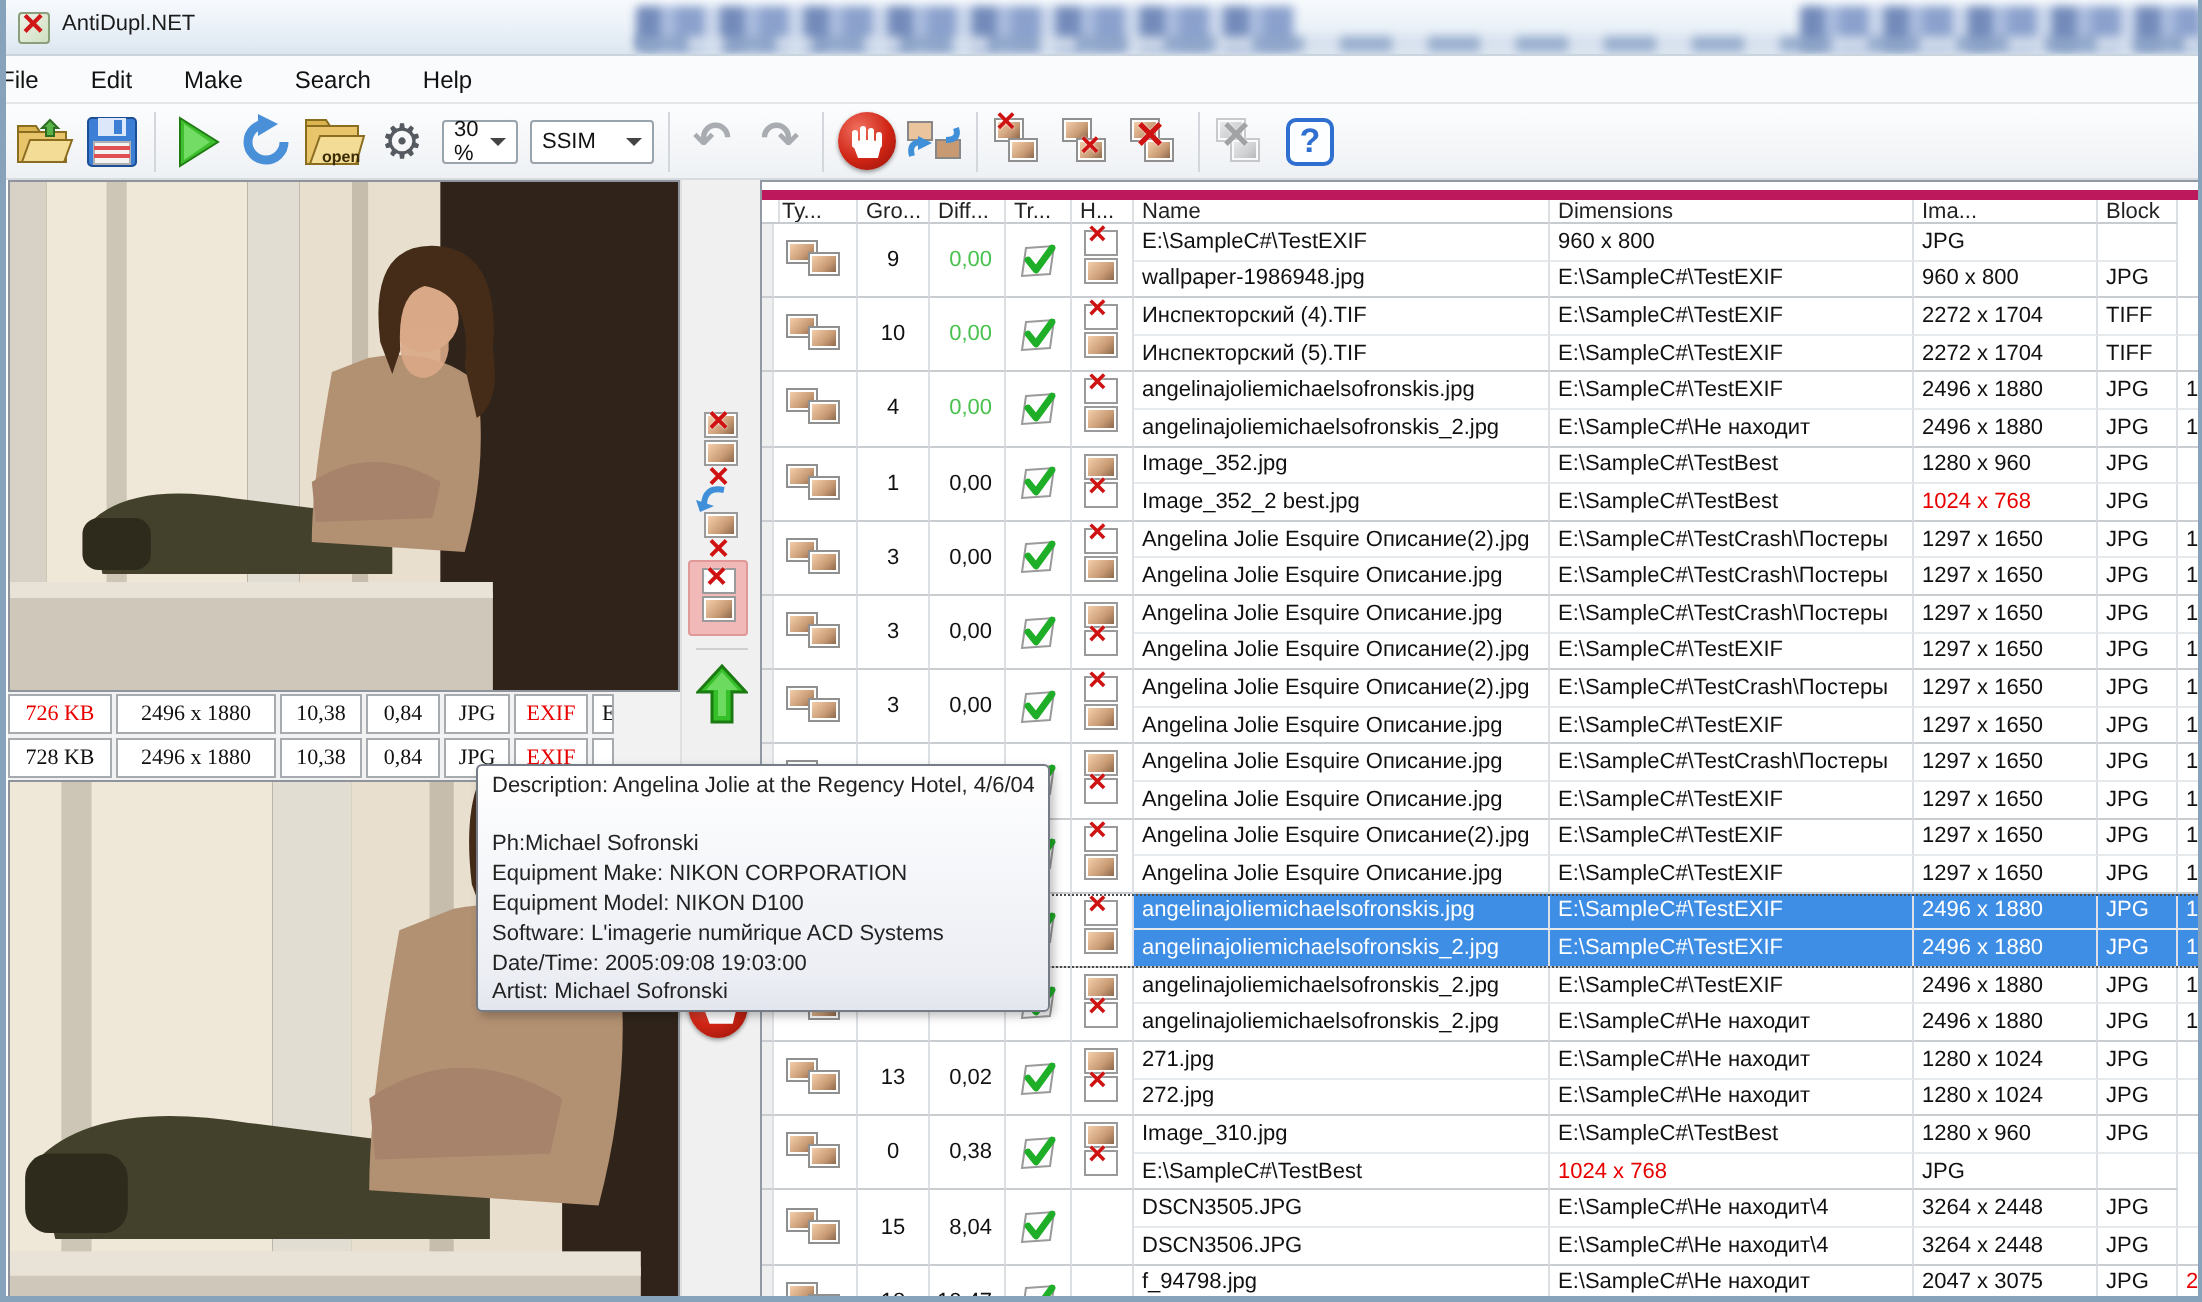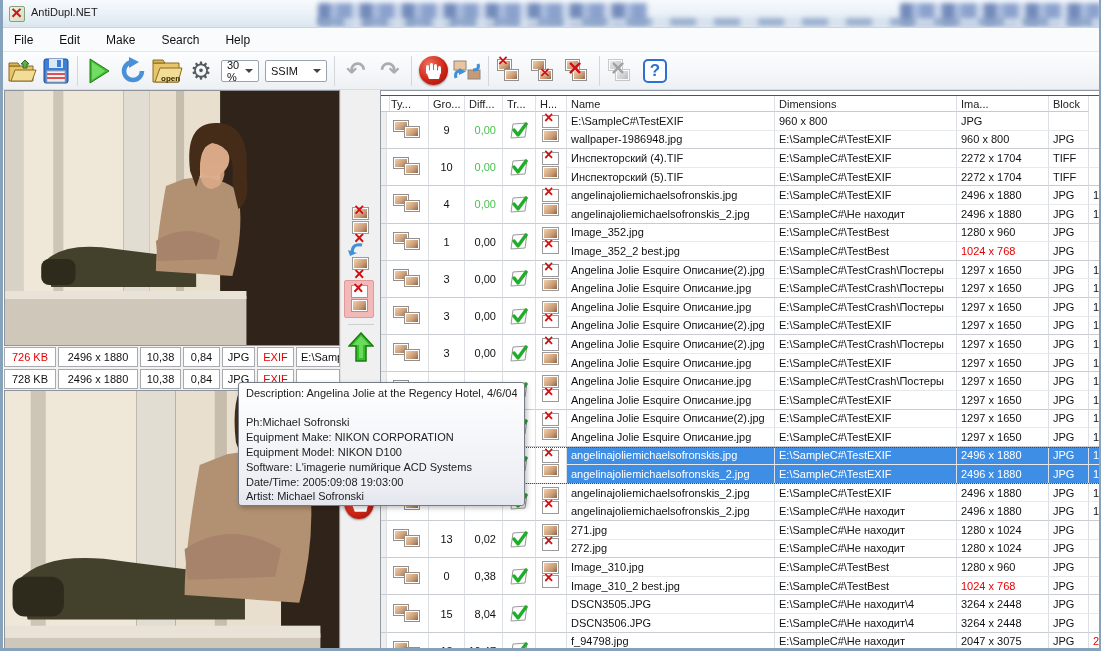--- a/index.html
+++ b/index.html
@@ -15,21 +15,21 @@
   .blob{position:absolute;top:3px;height:22px;filter:blur(2.5px);opacity:.85;border-radius:2px;}
   .blob.b1{left:318px;width:330px;background:repeating-linear-gradient(90deg,#5f7ab0 0 12px,#9db1d8 12px 20px,#7b94c6 20px 34px,#c3d0e8 34px 42px);}
   .blob.b2{left:900px;width:201px;background:repeating-linear-gradient(90deg,#5f7ab0 0 12px,#9db1d8 12px 20px,#7b94c6 20px 34px,#c3d0e8 34px 42px);}
   .blob.b3{left:318px;width:783px;top:18px;height:8px;background:repeating-linear-gradient(90deg,#8fa6c9 0 26px,#d6e0ee 26px 44px);}
   .appicon{position:absolute;left:9px;top:6px;width:16px;height:16px;background:linear-gradient(135deg,#eef3e6,#cfe0c2);
     border:1px solid #8aa07a;border-radius:2px;}
   .appicon:before{content:"×";position:absolute;left:1px;top:-5px;font-size:19px;font-weight:bold;color:#d01818;}
   .wtitle{position:absolute;left:31px;top:6px;font-size:11px;color:#1c1c1c;}
 
   .menubar{position:absolute;left:0;top:28px;width:1101px;height:24px;background:#fafbfc;border-bottom:1px solid #e4e6e8;
-    display:flex;align-items:center;padding-left:14px;gap:26px;font-size:12px;color:#111;z-index:5;}
+    display:flex;align-items:center;gap:26px;font-size:12px;color:#111;z-index:5;}
   .menubar span{cursor:default;}
 
   .toolbar{position:absolute;left:0;top:52px;width:1101px;height:38px;
     background:linear-gradient(180deg,#fcfdfe,#eef1f4);border-bottom:1px solid #d7dade;
     display:flex;align-items:center;padding-left:5px;z-index:5;}
   .tbtn{width:34px;height:34px;display:flex;align-items:center;justify-content:center;position:relative;flex:none;}
   .tsep{width:1px;height:30px;background:#d3d6da;margin:0 4px;flex:none;}
   .combo{height:22px;border:1px solid #9aa4ad;background:#fff;border-radius:2px;display:flex;
     align-items:center;font-size:11px;color:#111;padding:0 5px;margin:0 3px;flex:none;}
   .combo .cw{flex:1;}
@@ -47,21 +47,21 @@
   .helpico{width:24px;height:24px;border:2px solid #2e6fd0;border-radius:5px;color:#2e6fd0;
     font-weight:bold;font-size:17px;display:flex;align-items:center;justify-content:center;background:#fdfeff;}
 
   
   .leftpanel{position:absolute;left:4px;top:90px;width:336px;height:561px;background:#f2f2f2;z-index:4;}
   .preview{position:absolute;left:0;width:336px;background:#fff;border:1px solid #8f949c;overflow:hidden;}
   .pv1{top:0;height:256px;}
   .pv2{top:300px;height:261px;}
   .preview svg{width:100%;height:100%;display:block;}
   .pv2 svg{transform:scale(1.5);transform-origin:28% 55%;}
-  .irow{position:absolute;left:0;width:336px;height:22px;display:flex;gap:2px;padding:1px 0;}
+  .irow{position:absolute;left:0;width:303px;height:22px;display:flex;gap:2px;padding:1px 0;font-family:Liberation Serif, serif;}
   .ir1{top:256px;} .ir2{top:278px;}
   .icell{border:1px solid #a7abb0;background:#fff;font-size:11px;color:#111;display:flex;
     align-items:center;justify-content:center;padding:0 4px;white-space:nowrap;overflow:hidden;}
   .icell.red{color:#e80000;}
   .icell.path{flex:1;justify-content:flex-start;}
 
   .midbar{position:absolute;left:340px;top:90px;width:40px;height:561px;background:#f0f0f0;z-index:4;
     border-left:1px solid #e0e0e0;}
   .mbtn{position:absolute;left:5px;width:30px;display:flex;align-items:center;justify-content:center;}
   .hintstack{position:relative;width:22px;height:30px;}
@@ -73,21 +73,21 @@
   .msep{position:absolute;left:7px;width:26px;height:1px;background:#cfcfcf;}
   .uparrow{width:26px;height:30px;}
   .handico{width:33px;height:33px;border-radius:50%;background:radial-gradient(circle at 35% 30%,#f07060,#d02515 55%,#8f1208);
     box-shadow:0 1px 2px rgba(0,0,0,.4);position:relative;}
   .handico svg{position:absolute;left:6px;top:5px;}
 
   
   .tablewrap{position:absolute;left:380px;top:90px;width:721px;height:561px;background:#fff;
     border-left:1px solid #9099a4;border-top:1px solid #9099a4;z-index:4;overflow:hidden;}
   .thead{display:grid;grid-template-columns:6px 42px 36px 38px 33px 31px 208px 182px 92px 40px 1fr;
-    height:17px;margin-top:4px;border-top:1px solid #be185d;background:#fff;font-size:11px;color:#222;}
+    height:17px;margin-top:4px;border-top:5px solid #be185d;background:#fff;font-size:11px;color:#222;}
   .thead .hc{border-right:1px solid #dcdfe3;border-bottom:1px solid #c7cace;display:flex;align-items:center;
     padding:0 4px;white-space:nowrap;overflow:hidden;}
   .tbody{position:relative;}
   .trow{display:grid;grid-template-columns:6px 42px 36px 38px 33px 31px 1fr;height:37.2px;}
   .trow.sel{outline:1px dotted #4a4a4a;outline-offset:-1px;}
   .scell{border-right:1px solid #dcdfe3;border-bottom:1px solid #c9ccd0;display:flex;align-items:center;
     justify-content:center;font-size:11px;color:#111;background:#fff;overflow:hidden;}
   .scell.rowhdr{background:#efefef;}
   .scell.diffc{justify-content:flex-end;padding-right:6px;}
   .scell.diffc.green{color:#49c24f;}
@@ -858,21 +858,20 @@
         </div>
         <div class="files">
           <div class="fline">
             <div class="fc name">Image_310.jpg</div>
             <div class="fc folder">E:\SampleC#\TestBest</div>
             <div class="fc dims">1280 x 960</div>
             <div class="fc ima">JPG</div>
             <div class="fc block"></div>
           </div>
           <div class="fline">
-            <div class="fc name">Image_310_2 best.jpg</div>
             <div class="fc folder">E:\SampleC#\TestBest</div>
             <div class="fc dims red">1024 x 768</div>
             <div class="fc ima">JPG</div>
             <div class="fc block"></div>
           </div>
         </div>
       </div>
       <div class="trow">
         <div class="scell rowhdr"></div>
         <div class="scell">

